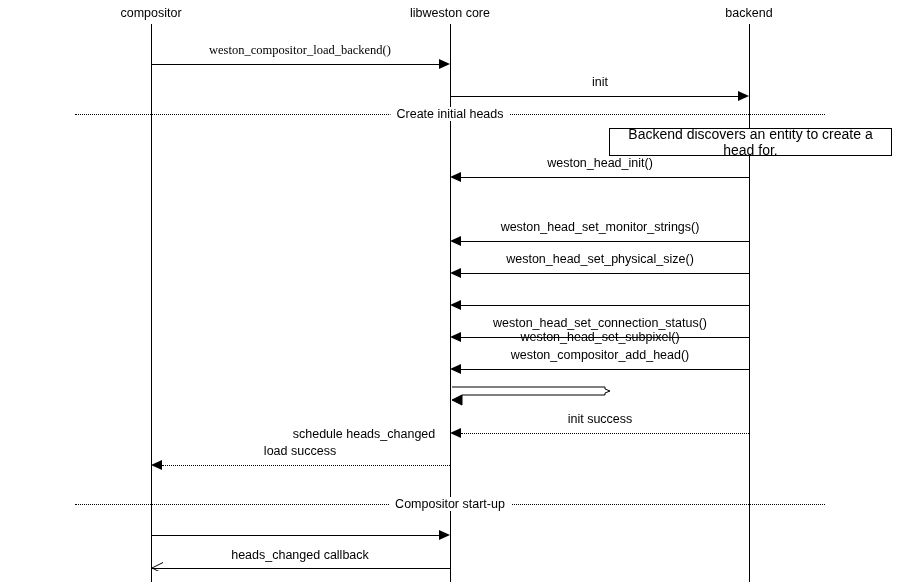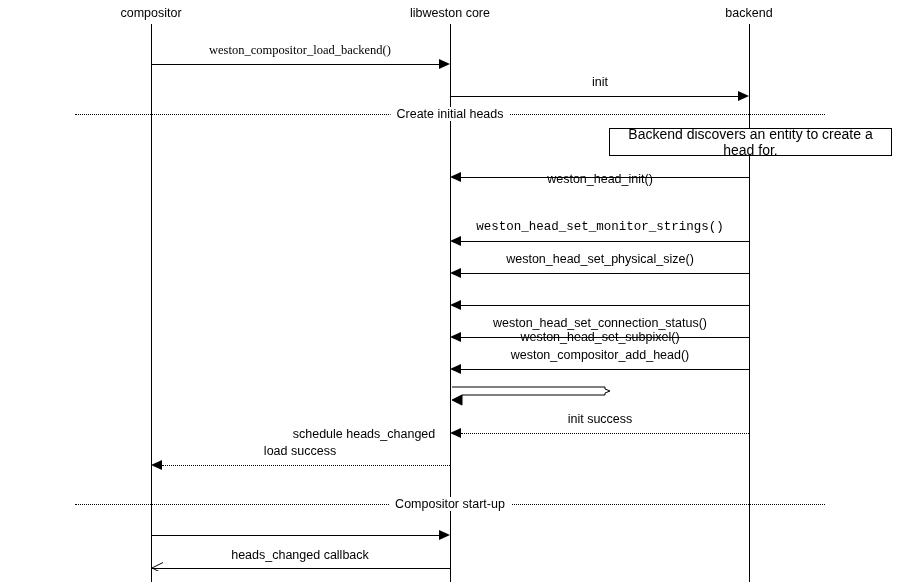--- a/index.html
+++ b/index.html
@@ -115,26 +115,26 @@
 
   <div class="msg-label" style="left:600px; top:75px;">init</div>
   <div class="arrow-line" style="left:450px; top:96px; width:288px;"></div>
   <div class="arrow-head right" style="left:738px; top:91px;"></div>
 
   <div class="separator-line" style="left:75px; top:114px; width:750px;"></div>
   <div class="separator-label" style="left:450px; top:107px;">Create initial heads</div>
 
   <div class="note-box" style="left:609px; top:128px; width:283px; height:28px;">Backend discovers an entity to create a head for.</div>
 
-  <div class="msg-label" style="left:600px; top:156px;margin-top:16px;">weston_head_init()</div>
+  <div class="msg-label" style="left:600px; top:156px;">weston_head_init()</div>
   <div class="arrow-line" style="left:461px; top:177px; width:288px;"></div>
   <div class="arrow-head left" style="left:450px; top:172px;"></div>
 
 
-  <div class="msg-label" style="left:600px; top:220px;font-family:Liberation Mono, monospace;">weston_head_set_monitor_strings()</div>
+  <div class="msg-label" style="left:600px; top:220px;">weston_head_set_monitor_strings()</div>
   <div class="arrow-line" style="left:461px; top:241px; width:288px;"></div>
   <div class="arrow-head left" style="left:450px; top:236px;"></div>
 
   <div class="msg-label" style="left:600px; top:252px;">weston_head_set_physical_size()</div>
   <div class="arrow-line" style="left:461px; top:273px; width:288px;"></div>
   <div class="arrow-head left" style="left:450px; top:268px;"></div>
 
   <div class="msg-label" style="left:600px; top:284px;margin-top:46px;">weston_head_set_subpixel()</div>
   <div class="arrow-line" style="left:461px; top:305px; width:288px;"></div>
   <div class="arrow-head left" style="left:450px; top:300px;"></div>

